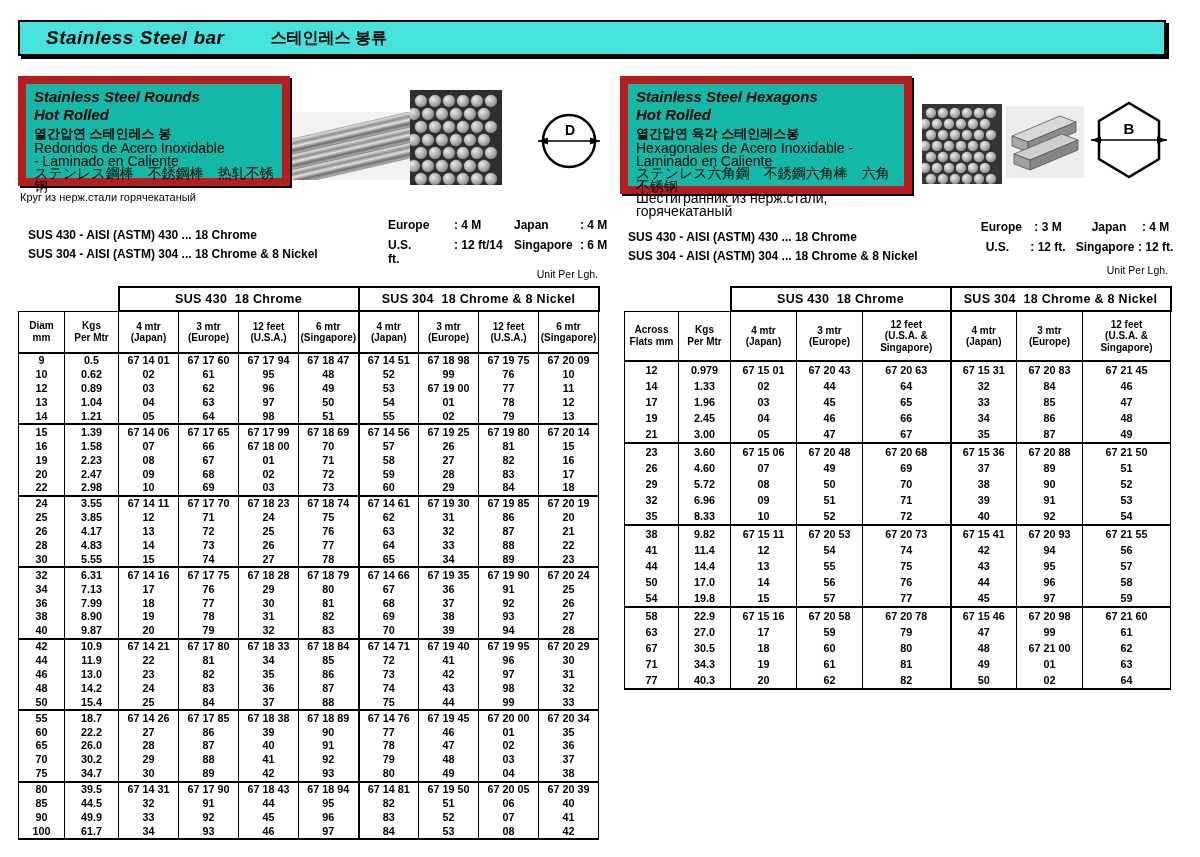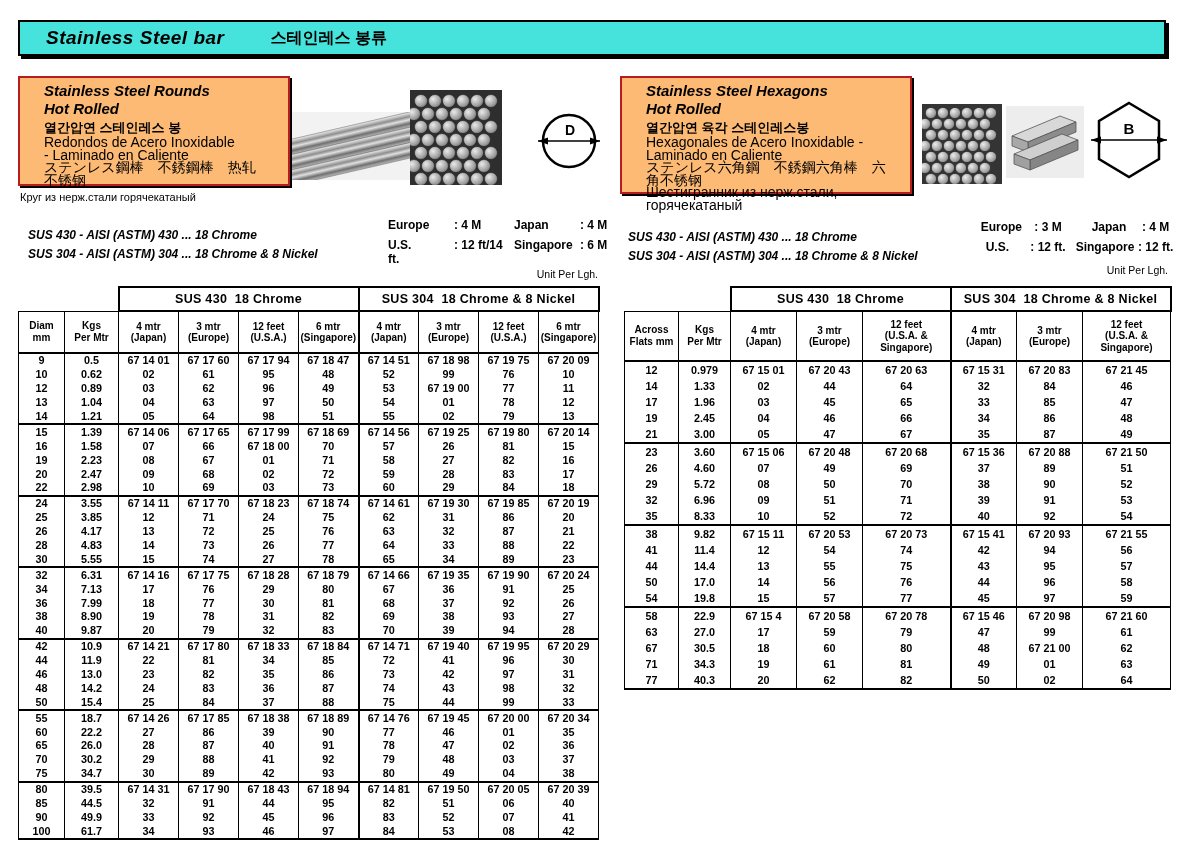--- a/index.html
+++ b/index.html
@@ -7,31 +7,31 @@
         font-family:"Liberation Sans","DejaVu Sans",sans-serif;color:#000;overflow:hidden;}
 
   
   .banner{position:absolute;left:18px;top:20px;width:1148px;height:36px;background:#45e3db;
           border:2px solid #000;box-shadow:3px 3px 0 #000;box-sizing:border-box;
           display:flex;align-items:center;}
   .banner .en{font-size:19px;font-weight:bold;font-style:italic;margin-left:26px;letter-spacing:.5px;}
   .banner .ko{font-size:16px;font-weight:bold;margin-left:46px;}
 
   
-  .pbox{position:absolute;background:#fdba74;border:2px solid #b91c1c;box-sizing:border-box;
-        box-shadow:2px 2px 0 #000;padding:4px 24px;}
+  .pbox{position:absolute;background:#14b8a6;border:8px solid #b91c1c;box-sizing:border-box;
+        box-shadow:2px 2px 0 #000;padding:4px 8px;}
   .pbox .t1{font-size:15px;font-weight:bold;font-style:italic;line-height:18px;}
   .pbox .tko{font-size:13px;font-weight:bold;line-height:17px;margin-top:1px;}
   .pbox .sm{font-size:14px;line-height:12.5px;}
   .rounds-box{left:18px;top:76px;width:272px;height:110px;}
   .hex-box{left:620px;top:76px;width:292px;height:118px;}
   .ru-caption{position:absolute;left:20px;top:191px;font-size:11px;}
 
   
-  .spec{position:absolute;font-size:12px;font-weight:bold;line-height:19px;font-style:italic;}
+  .spec{position:absolute;font-size:12px;font-weight:bold;line-height:19px;}
   .spec-rounds{left:28px;top:226px;}
   .spec-hex{left:628px;top:228px;}
   .lengths{position:absolute;display:grid;grid-row-gap:6px;font-size:12px;font-weight:bold;}
   .lengths .lab{display:inline-block;width:66px;}
   .len-rounds{left:388px;top:218px;grid-template-columns:126px auto;}
   .len-hex{left:958px;top:220px;grid-template-columns:114px auto;text-align:center;}
   .unit{position:absolute;font-size:10.5px;width:130px;text-align:right;}
   .unit-rounds{left:468px;top:268px;}
   .unit-hex{left:1038px;top:264px;}
 
@@ -852,21 +852,21 @@
           <td>15</td>
           <td>57</td>
           <td class="hb">77</td>
           <td>45</td>
           <td>97</td>
           <td>59</td>
         </tr>
         <tr class="gs">
           <td>58</td>
           <td>22.9</td>
-          <td>67 15 4</td>
+          <td>67 15 16</td>
           <td>67 20 58</td>
           <td class="hb">67 20 78</td>
           <td>67 15 46</td>
           <td>67 20 98</td>
           <td>67 21 60</td>
         </tr>
         <tr>
           <td>63</td>
           <td>27.0</td>
           <td>17</td>

